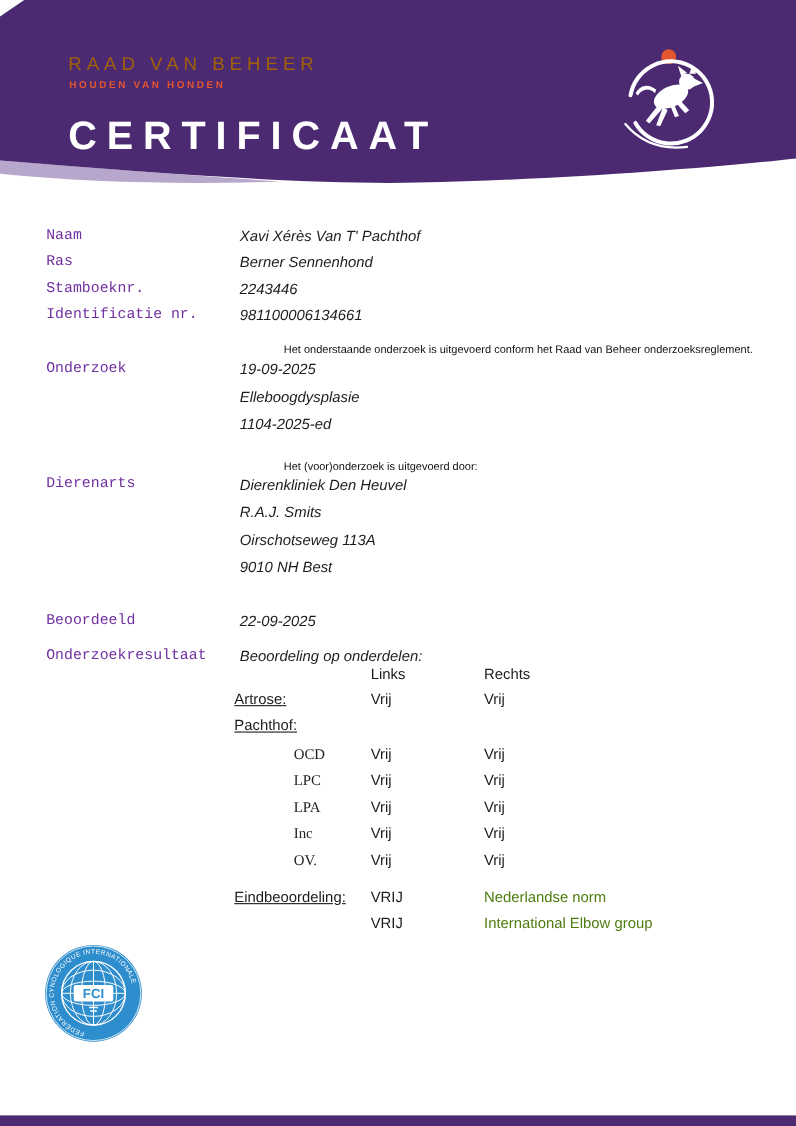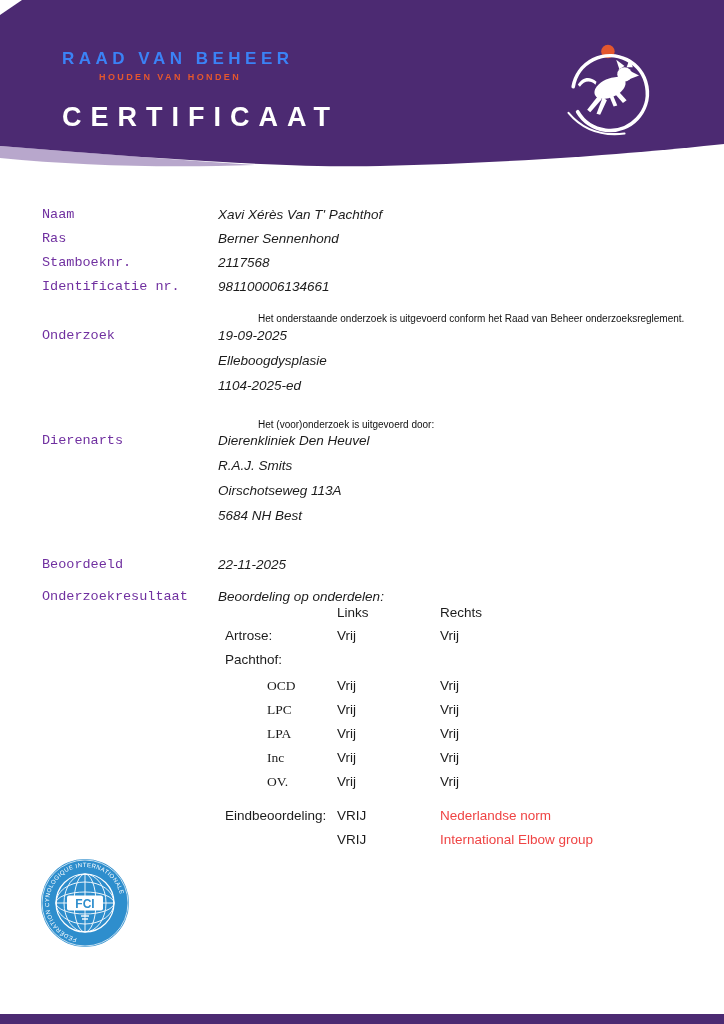--- a/index.html
+++ b/index.html
@@ -1,37 +1,37 @@
 <!DOCTYPE html>
 <html><head>
 <meta charset="utf-8">
 <style>
   html,body{margin:0;padding:0;background:#fff;}
   .page{position:relative;width:724px;height:1024px;background:#ffffff;overflow:hidden;
         font-family:"Liberation Sans",sans-serif;color:#1c1c1c;}
   
   .hdr{position:absolute;top:0;left:0;width:724px;height:180px;}
   .hdr svg.bg{position:absolute;top:0;left:0;}
-  .brand1{position:absolute;left:62px;top:49px;font-size:17px;font-weight:700;
-          letter-spacing:4.5px;color:#3b82f6;white-space:nowrap;text-align:right;}
+  .brand1{position:absolute;left:62px;top:49px;font-size:17px;font-weight:400;
+          letter-spacing:4.5px;color:#a16207;white-space:nowrap;text-align:right;}
   .brand2{position:absolute;left:63px;top:72px;font-size:9px;font-weight:700;
-          letter-spacing:2.4px;color:#e4572e;white-space:nowrap;margin-left:36px;}
-  .cert-title{position:absolute;left:62px;top:102px;font-size:27px;font-weight:600;
+          letter-spacing:2.4px;color:#e4572e;white-space:nowrap;}
+  .cert-title{position:absolute;left:62px;top:102px;font-size:36px;font-weight:600;
           letter-spacing:9px;color:#ffffff;white-space:nowrap;}
   .doglogo{position:absolute;left:558px;top:36px;}
   
   .row,.abs{position:absolute;left:0;width:724px;font-size:13.5px;line-height:17px;}
   .lbl{position:absolute;left:42px;color:#7030a0;white-space:nowrap;font-family:Liberation Mono, monospace;}
   .val{position:absolute;left:218px;color:#1c1c1c;white-space:nowrap;font-style:italic;}
   .note{position:absolute;left:218px;font-size:10px;color:#111;white-space:nowrap;padding-left:40px;}
-  .c1{position:absolute;left:225px;white-space:nowrap;}
+  .c1{position:absolute;left:213px;white-space:nowrap;text-decoration:underline;}
   .c2{position:absolute;left:267px;white-space:nowrap;font-family:Liberation Serif, serif;}
   .cl{position:absolute;left:337px;white-space:nowrap;text-align:center;}
   .cr{position:absolute;left:440px;white-space:nowrap;}
-  .blue{color:#ef4444;}
+  .blue{color:#4d7c0f;}
   
   .footer-bar{position:absolute;left:0;bottom:0;width:724px;height:10px;background:#4c2a72;}
   .fci{position:absolute;left:40px;top:858px;}
 </style>
 </head>
 <body>
 
 <div class="page">
 
   <div class="hdr">
@@ -74,21 +74,21 @@
     <div class="row" style="top:206px">
       <span class="lbl">Naam</span>
       <span class="val">Xavi Xérès Van T' Pachthof</span>
     </div>
     <div class="row" style="top:230px">
       <span class="lbl">Ras</span>
       <span class="val">Berner Sennenhond</span>
     </div>
     <div class="row" style="top:254px">
       <span class="lbl">Stamboeknr.</span>
-      <span class="val">2117568</span>
+      <span class="val">2243446</span>
     </div>
     <div class="row" style="top:278px">
       <span class="lbl">Identificatie nr.</span>
       <span class="val">981100006134661</span>
     </div>
 
     <div class="note" style="top:313px">Het onderstaande onderzoek is uitgevoerd conform het Raad van Beheer onderzoeksreglement.</div>
     <div class="row" style="top:327px">
       <span class="lbl">Onderzoek</span>
       <span class="val">19-09-2025</span>
@@ -105,26 +105,26 @@
       <span class="lbl">Dierenarts</span>
       <span class="val">Dierenkliniek Den Heuvel</span>
     </div>
     <div class="row" style="top:457px">
       <span class="val">R.A.J. Smits</span>
     </div>
     <div class="row" style="top:482px">
       <span class="val">Oirschotseweg 113A</span>
     </div>
     <div class="row" style="top:507px">
-      <span class="val">5684 NH Best</span>
+      <span class="val">9010 NH Best</span>
     </div>
 
     <div class="row" style="top:556px">
       <span class="lbl">Beoordeeld</span>
-      <span class="val">22-11-2025</span>
+      <span class="val">22-09-2025</span>
     </div>
 
     <div class="row" style="top:588px">
       <span class="lbl">Onderzoekresultaat</span>
       <span class="val">Beoordeling op onderdelen:</span>
     </div>
 
     <div class="row" style="top:604px">
       <span class="cl">Links</span>
       <span class="cr">Rechts</span>

